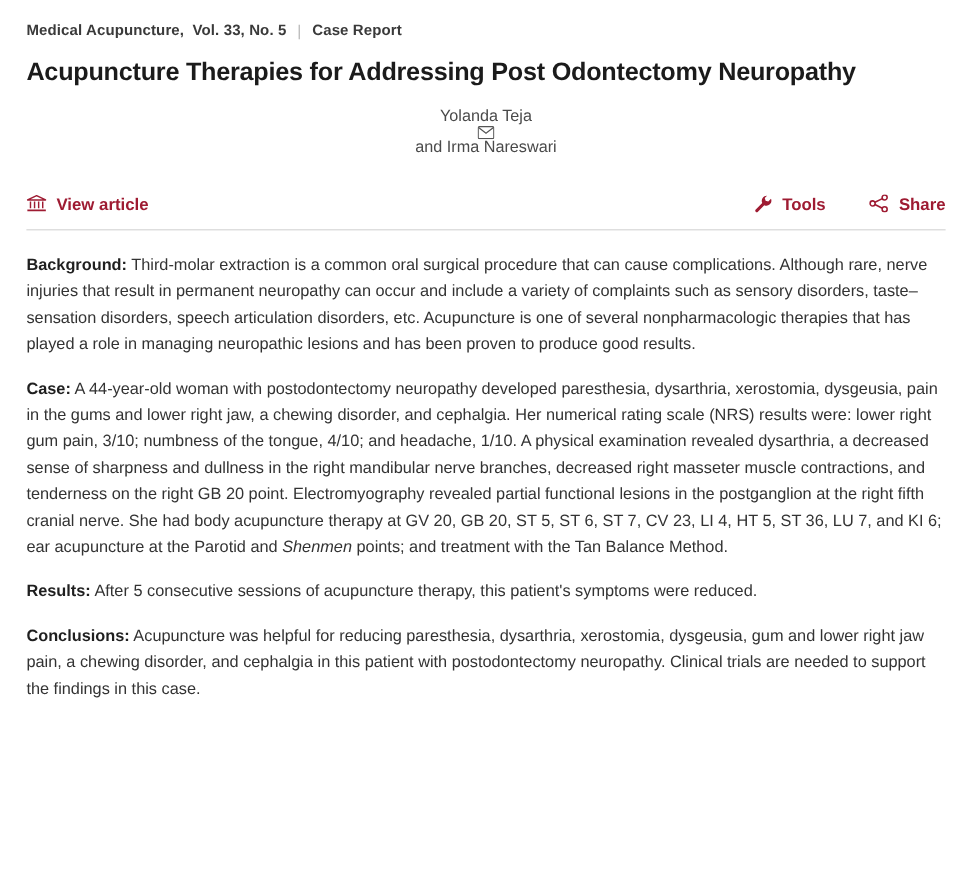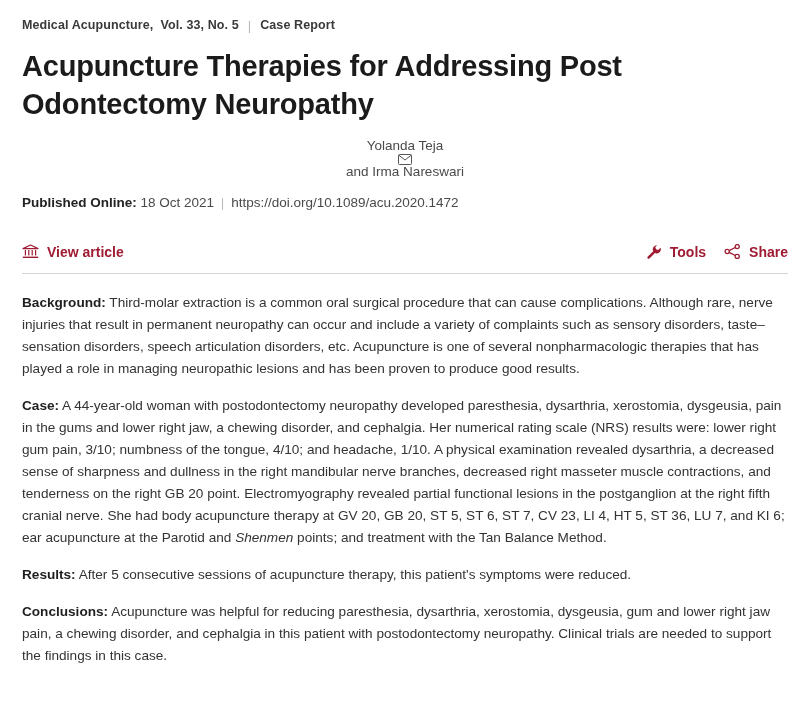--- a/index.html
+++ b/index.html
@@ -34,21 +34,21 @@
   .breadcrumb .sep {
     color: #b9b9b9;
     font-weight: normal;
     font-size: 13px;
     padding: 0 2px;
   }
   .breadcrumb .type { font-weight: bold; }
 
   
   h1.title {
-    font-size: 29px;
+    font-size: 21px;
     line-height: 1.32;
     font-weight: bold;
     color: #1b1b1b;
     margin: 0 0 14px 0;
     letter-spacing: -0.2px;
     max-width: 720px;
   }
 
   
   .authors {
@@ -98,21 +98,21 @@
     display: flex;
     align-items: center;
     justify-content: space-between;
     margin-bottom: 13px;
   }
   .actions-left, .actions-right {
     display: flex;
     align-items: center;
     margin-top: 16px;
   }
-  .actions-right { gap: 18px; }
+  .actions-right { gap: 36px; }
   .action {
     display: flex;
     align-items: center;
     gap: 8px;
     font-size: 14px;
     font-weight: bold;
     color: #9e1b32;
     cursor: pointer;
     text-decoration: none;
   }
@@ -163,26 +163,20 @@
     <a class="author-link" href="#">Yolanda Teja</a>
     <span class="mail-icon">
       <svg width="14" height="11" viewBox="0 0 14 11" aria-hidden="true">
         <rect x="0.5" y="0.5" width="13" height="10" rx="1" fill="none" stroke="#555" stroke-width="1"></rect>
         <path d="M0.8 1.2 L7 6 L13.2 1.2" fill="none" stroke="#555" stroke-width="1"></path>
       </svg>
     </span>
     <span>and Irma Nareswari</span>
   </div>
 
-  <div class="published">
-    <span class="label">Published Online:</span>
-    <span>18 Oct 2021</span>
-    <span class="pipe">|</span>
-    <a class="doi" href="#">https://doi.org/10.1089/acu.2020.1472</a>
-  </div>
 
   <div class="actions">
     <div class="actions-left">
       <a class="action" href="#">
         <span class="ic">
           <svg width="17" height="15" viewBox="0 0 17 15" aria-hidden="true">
             <path d="M8.5 1 L16 4.6 L1 4.6 Z" fill="none" stroke="#9e1b32" stroke-width="1.2" stroke-linejoin="round"></path>
             <line x1="3.4" y1="6" x2="3.4" y2="11.6" stroke="#9e1b32" stroke-width="1.2"></line>
             <line x1="6.8" y1="6" x2="6.8" y2="11.6" stroke="#9e1b32" stroke-width="1.2"></line>
             <line x1="10.2" y1="6" x2="10.2" y2="11.6" stroke="#9e1b32" stroke-width="1.2"></line>

